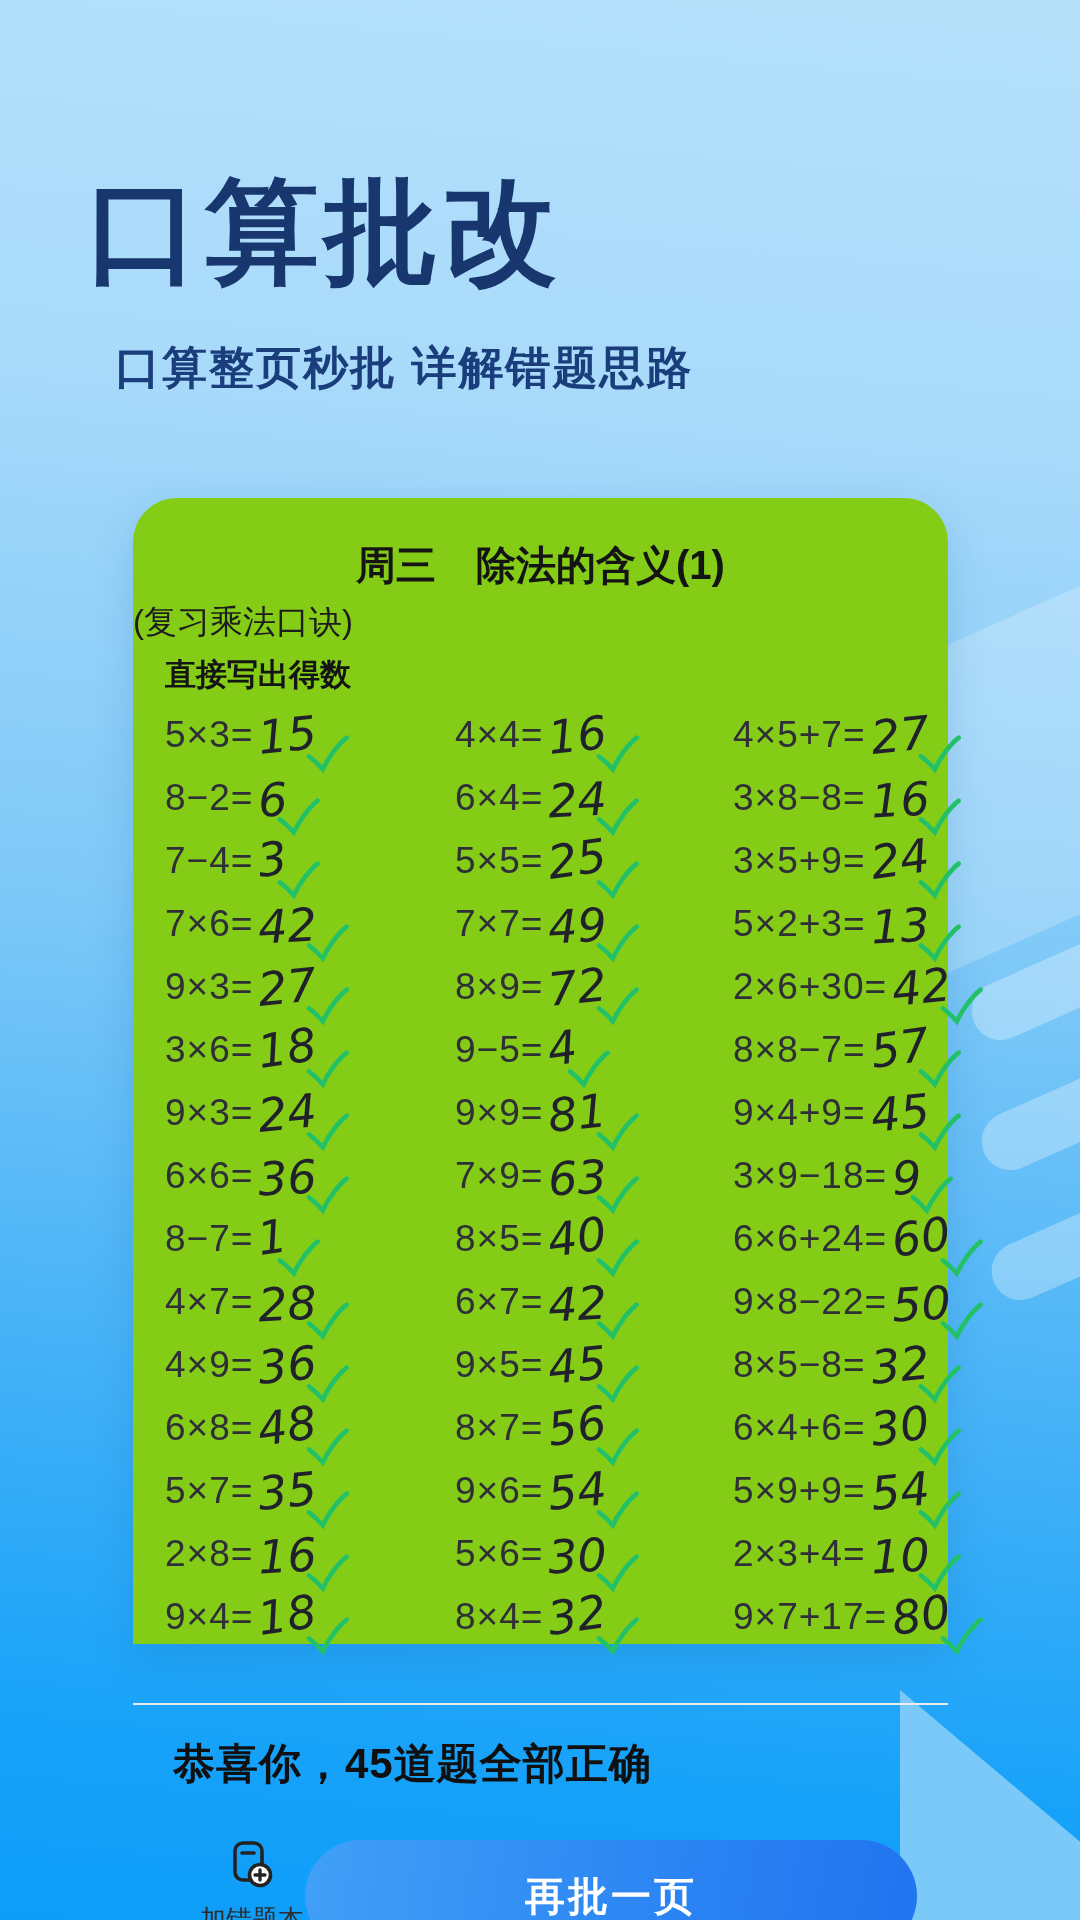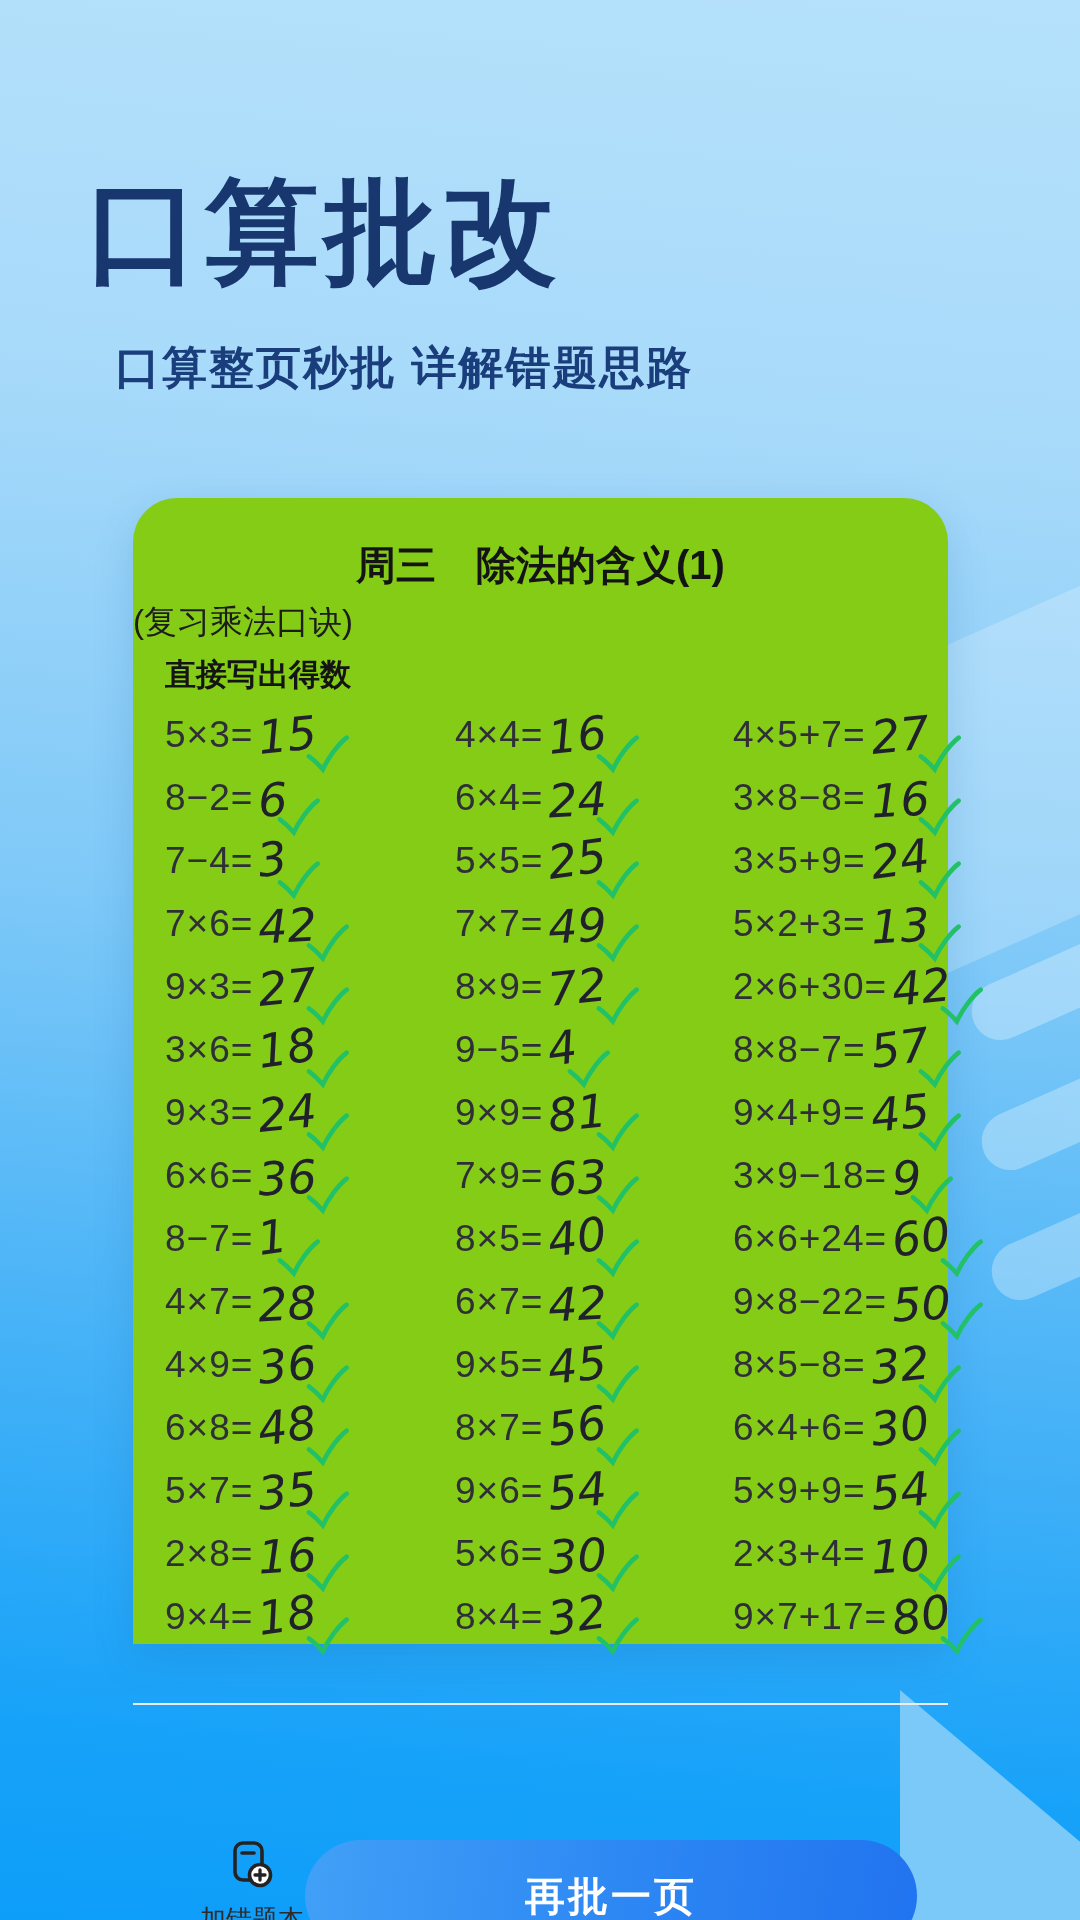--- a/index.html
+++ b/index.html
@@ -505,20 +505,21 @@
     <span class="chk">
       <svg width="46" height="38" viewBox="0 0 46 38">
         <path d="M4 19 C10 24, 14 29, 17 33 C23 22, 34 9, 43 3" fill="none" stroke="#22c168" stroke-width="4.6" stroke-linecap="round"></path>
       </svg>
     </span>
   </div>
       </div>
     </div>
 
   <div class="divider"></div>
+  <div class="result-msg">恭喜你，45道题全部正确</div>
 
   <button class="add-mistake">
     <span>
       <svg width="48" height="52" viewBox="0 0 48 52">
         <rect x="7" y="4" width="27" height="37" rx="8" fill="none" stroke="#232323" stroke-width="3.6"></rect>
         <line x1="14" y1="14" x2="26" y2="14" stroke="#232323" stroke-width="3.6" stroke-linecap="round"></line>
         <circle cx="32" cy="36" r="10.5" fill="#ffffff" stroke="#232323" stroke-width="3.6"></circle>
         <line x1="32" y1="31" x2="32" y2="41" stroke="#232323" stroke-width="3.3" stroke-linecap="round"></line>
         <line x1="27" y1="36" x2="37" y2="36" stroke="#232323" stroke-width="3.3" stroke-linecap="round"></line>
       </svg>

